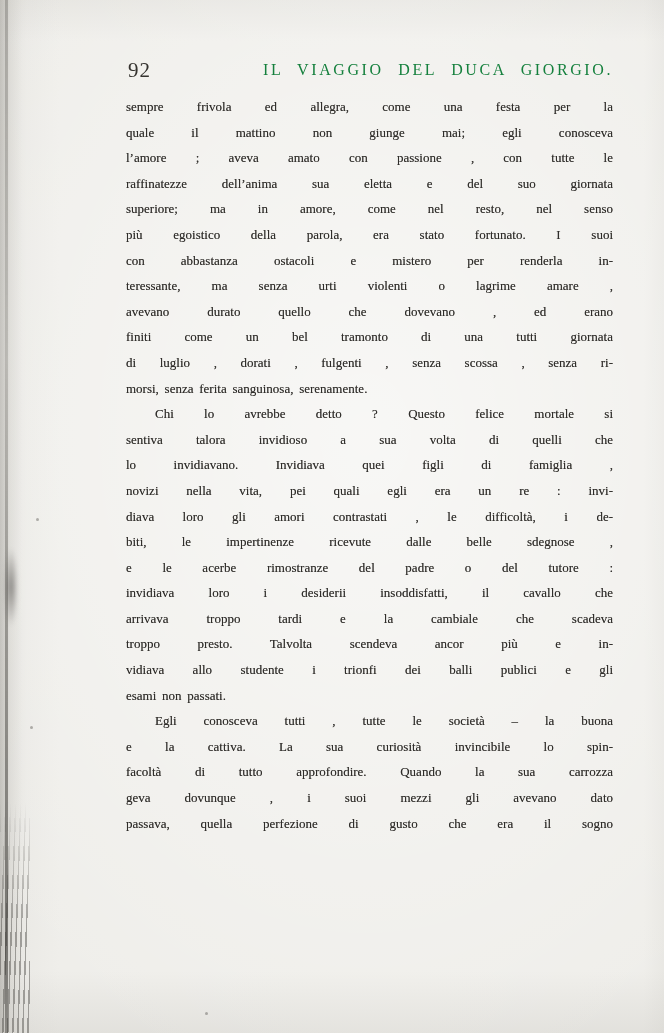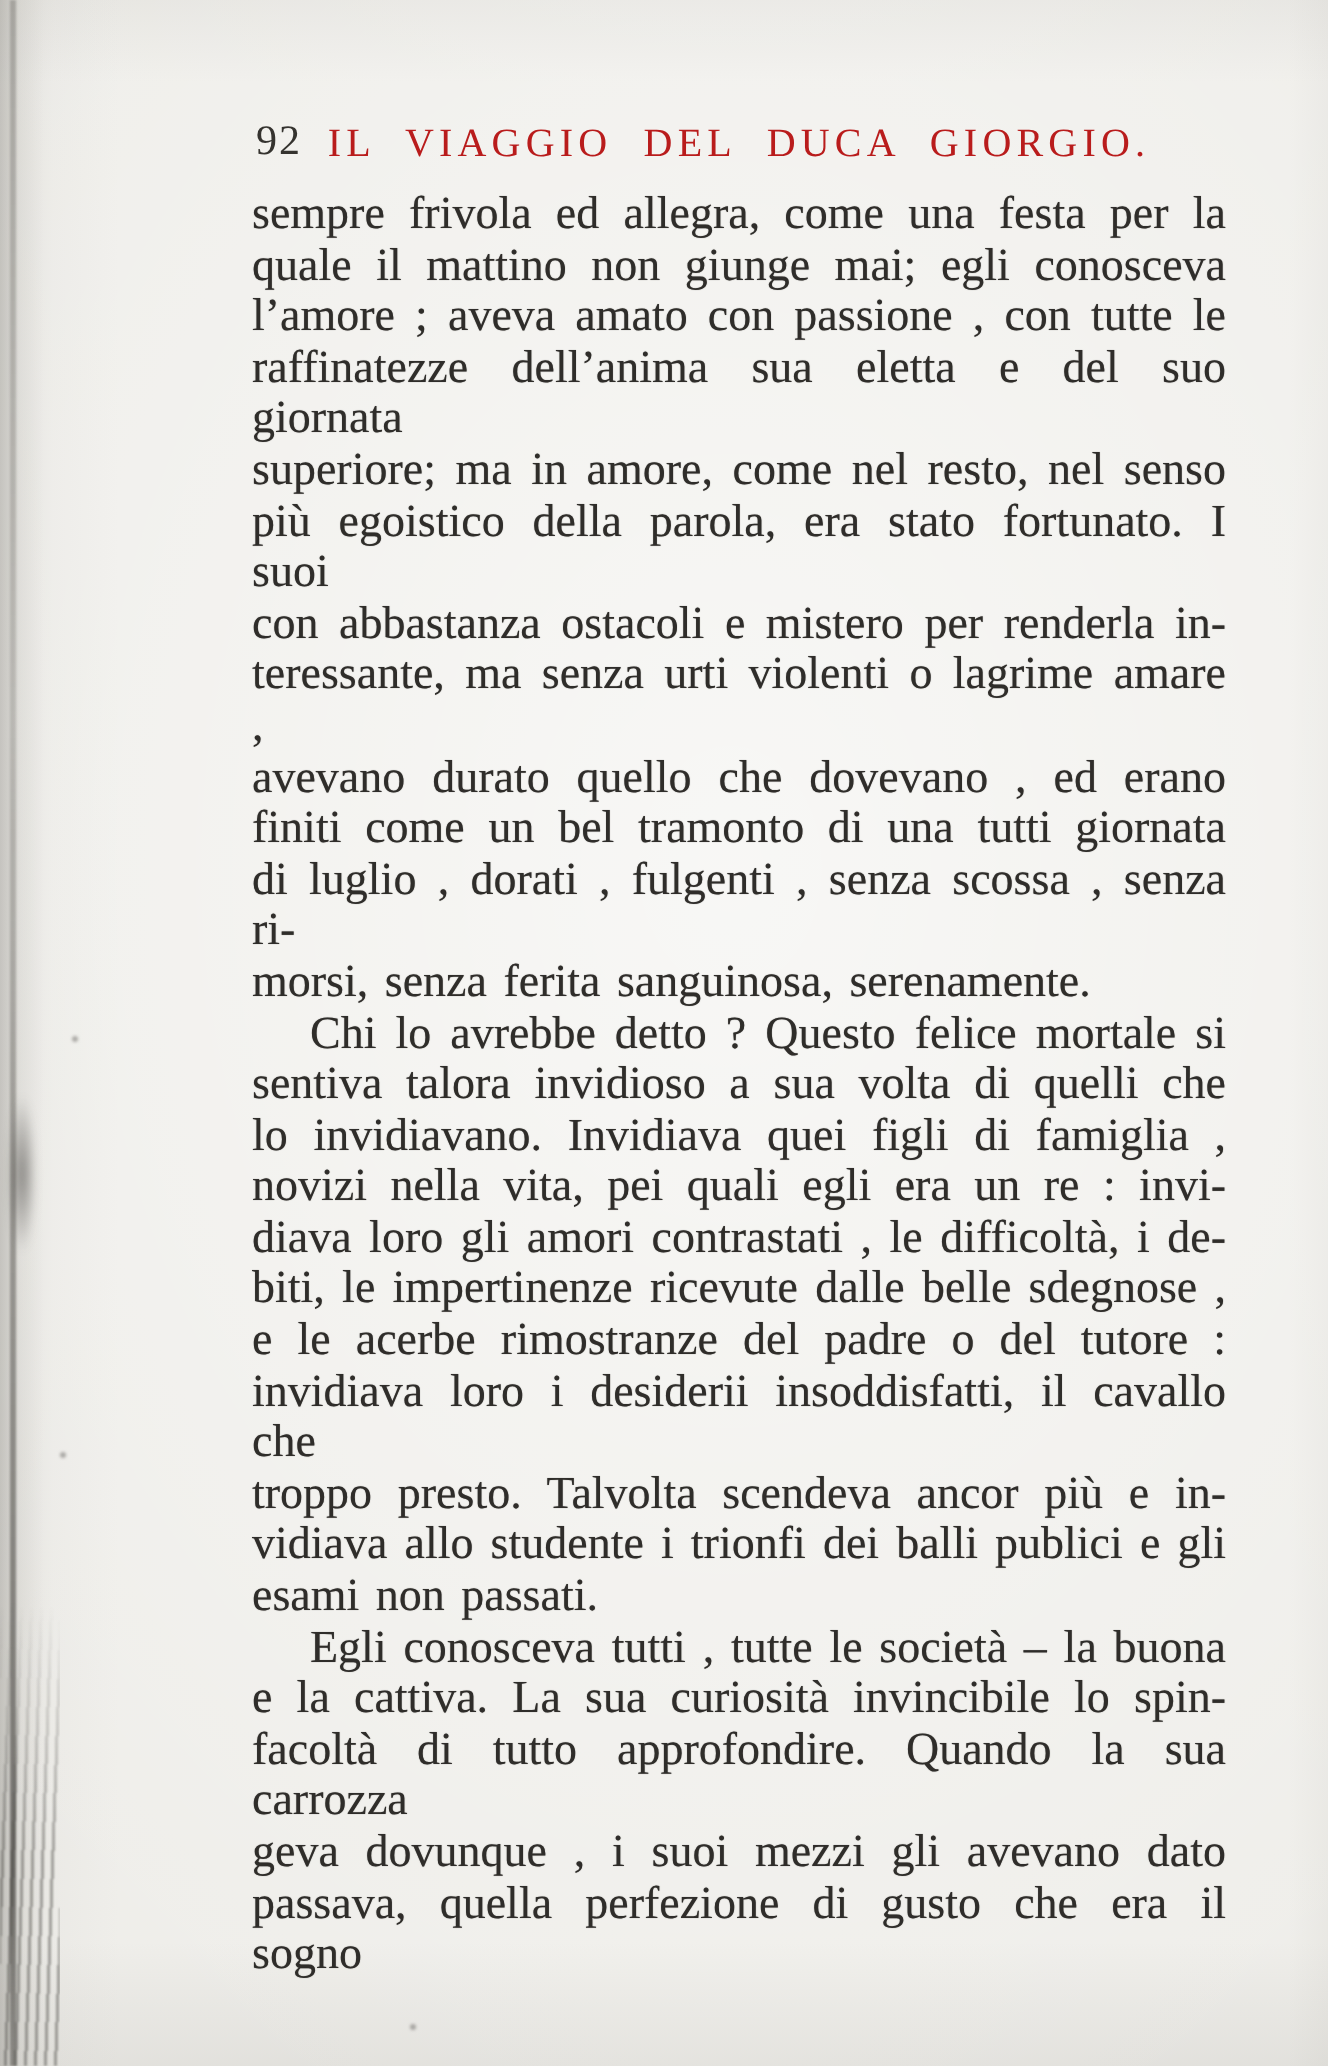--- a/index.html
+++ b/index.html
@@ -31,23 +31,23 @@
     -webkit-mask-image:linear-gradient(180deg, rgba(0,0,0,0), #000 55%);
     mask-image:linear-gradient(180deg, rgba(0,0,0,0), #000 55%);
     filter:blur(.6px);}
   .speckle{position:absolute;width:3px;height:3px;border-radius:50%;
     background:rgba(90,88,84,.45);filter:blur(.7px);}
 
   
   .column{position:absolute;left:126px;top:56px;width:487px;color:#2f2d2a;font-family:Liberation Serif, serif;}
   .header{position:relative;height:30px;}
   .pagenum{position:absolute;left:2px;top:2px;font-size:21px;letter-spacing:1px;color:#35332f;}
-  .rtitle{position:absolute;left:0;right:0;top:5px;text-align:center;
-    font-size:20px;letter-spacing:2.6px;word-spacing:8px;color:#b91c1c;white-space:nowrap;}
-  .body-text{position:relative;margin-top:8px;font-size:23px;line-height:25.6px;
+  .rtitle{position:absolute;left:0;right:0;top:5px;text-align:right;
+    font-size:16px;letter-spacing:2.6px;word-spacing:8px;color:#15803d;white-space:nowrap;}
+  .body-text{position:relative;margin-top:8px;font-size:13px;line-height:25.6px;
     text-rendering:optimizeLegibility;word-spacing:2.5px;
     text-shadow:0 0 .5px rgba(47,45,42,.55);}
   .line{width:100%;white-space:normal;}
   .line.just{text-align:justify;text-align-last:justify;}
   .line.ind{text-indent:29px;}
 </style>
 </head>
 <body>
 
 <div class="paper"></div>
@@ -78,20 +78,21 @@
       <div class="line just">di luglio , dorati , fulgenti , senza scossa , senza ri-</div>
       <div class="line">morsi, senza ferita sanguinosa, serenamente.</div>
       <div class="line just ind">Chi lo avrebbe detto ? Questo felice mortale si</div>
       <div class="line just">sentiva talora invidioso a sua volta di quelli che</div>
       <div class="line just">lo invidiavano. Invidiava quei figli di famiglia ,</div>
       <div class="line just">novizi nella vita, pei quali egli era un re : invi-</div>
       <div class="line just">diava loro gli amori contrastati , le difficoltà, i de-</div>
       <div class="line just">biti, le impertinenze ricevute dalle belle sdegnose ,</div>
       <div class="line just">e le acerbe rimostranze del padre o del tutore :</div>
       <div class="line just">invidiava loro i desiderii insoddisfatti, il cavallo che</div>
+      <div class="line just">arrivava troppo tardi e la cambiale che scadeva</div>
       <div class="line just">troppo presto. Talvolta scendeva ancor più e in-</div>
       <div class="line just">vidiava allo studente i trionfi dei balli publici e gli</div>
       <div class="line">esami non passati.</div>
       <div class="line just ind">Egli conosceva tutti , tutte le società – la buona</div>
       <div class="line just">e la cattiva. La sua curiosità invincibile lo spin-</div>
       <div class="line just">facoltà di tutto approfondire. Quando la sua carrozza</div>
       <div class="line just">geva dovunque , i suoi mezzi gli avevano dato</div>
       <div class="line just">passava, quella perfezione di gusto che era il sogno</div>
     </div>
 </div>

